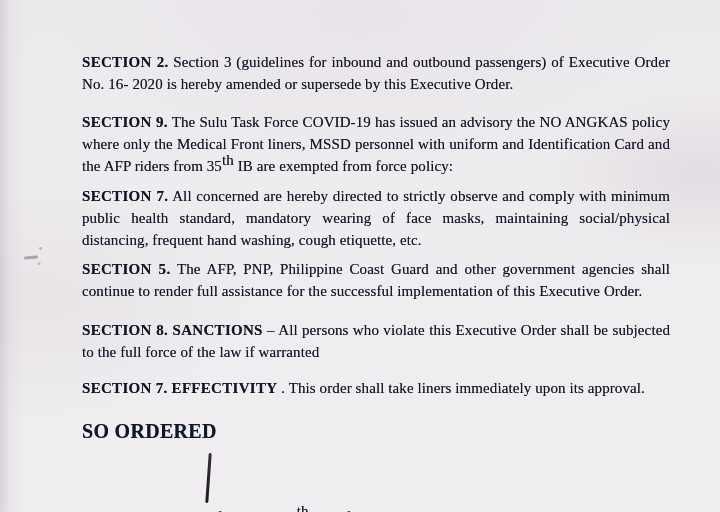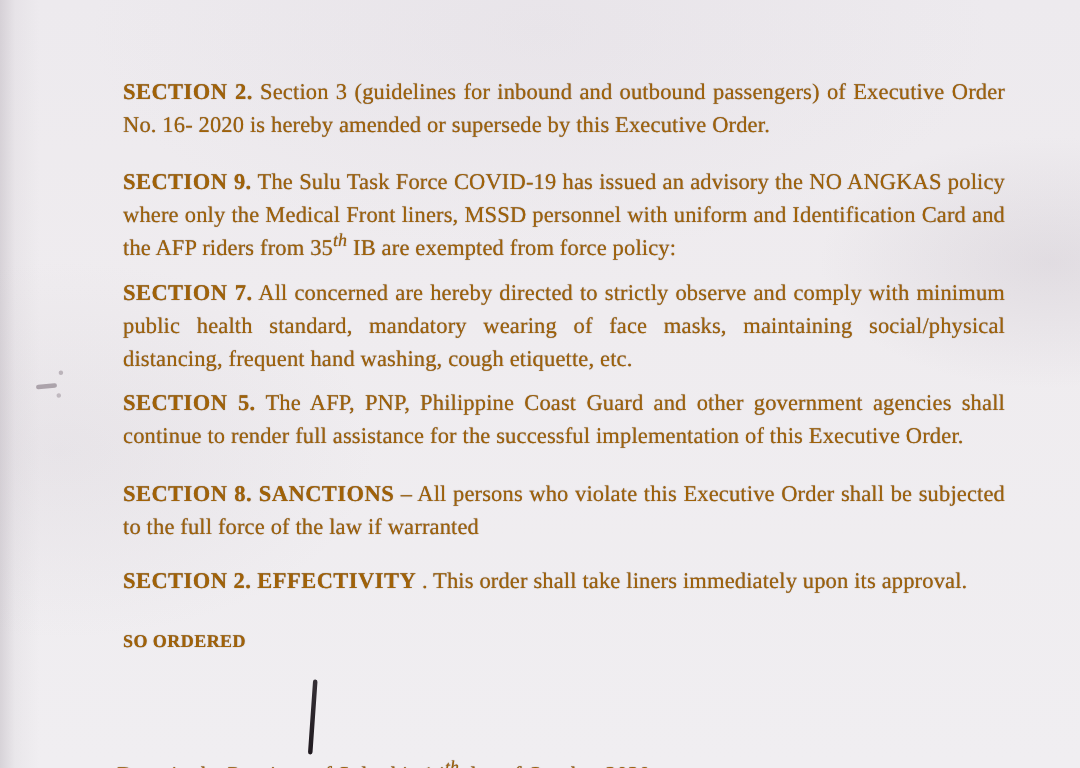--- a/index.html
+++ b/index.html
@@ -6,21 +6,21 @@
     margin: 0;
     padding: 0;
     background: #dcd9dc;
   }
   .screenshot {
     position: relative;
     width: 720px;
     height: 512px;
     overflow: hidden;
     font-family: "Liberation Serif", "DejaVu Serif", serif;
-    color: #a16207;
+    color: #0f172a;
   }
   
   .paper {
     position: absolute;
     inset: 0;
     background:
       radial-gradient(220px 120px at 700px 175px, rgba(176,166,178,0.22), rgba(176,166,178,0) 70%),
       radial-gradient(300px 180px at 40px 300px, rgba(190,182,192,0.16), rgba(190,182,192,0) 70%),
       radial-gradient(400px 200px at 360px 20px, rgba(210,202,212,0.18), rgba(210,202,212,0) 75%),
       linear-gradient(to right, rgba(185,178,186,0.45) 0px, rgba(185,178,186,0.12) 10px, rgba(185,178,186,0) 26px),
@@ -34,30 +34,29 @@
     line-height: 22px;
     text-align: justify;
     letter-spacing: 0.1px;
     text-shadow: 0 0 0.6px rgba(40,33,40,0.65);
   }
   .para b {
     font-weight: bold;
     letter-spacing: 0.3px;
   }
   .sup {
-    font-size: 12px;
+    font-size: 15px;
     vertical-align: super;
     line-height: 0;
-    font-style: italic;
   }
   .so-ordered {
     position: absolute;
     left: 82px;
     top: 420px;
-    font-size: 12px;
+    font-size: 20px;
     font-weight: bold;
     letter-spacing: 0.3px;
     text-shadow: 0 0 0.6px rgba(40,33,40,0.65);
   }
   .closing {
     position: absolute;
     left: 78px;
     top: 491px;
     width: 600px;
     font-size: 15px;
@@ -134,21 +133,21 @@
     <b>SECTION 5.</b>
     <span>The AFP, PNP, Philippine Coast Guard and other government agencies shall continue to render full assistance for the successful implementation of this Executive Order.</span>
   </p>
 
   <p class="para" style="top:304px">
     <b>SECTION 8. SANCTIONS</b>
     <span>– All persons who violate this Executive Order shall be subjected to the full force of the law if warranted</span>
   </p>
 
   <p class="para" style="top:362px">
-    <b>SECTION 2. EFFECTIVITY</b>
+    <b>SECTION 7. EFFECTIVITY</b>
     <span>. This order shall take liners immediately upon its approval.</span>
   </p>
 
   <div class="so-ordered">SO ORDERED</div>
 
   <p class="closing">
     <span>Done in the Province of Sulu this 14</span><span class="sup">th</span><span> day of October 2020.</span>
   </p>
 
   <div class="artifact-layer">

